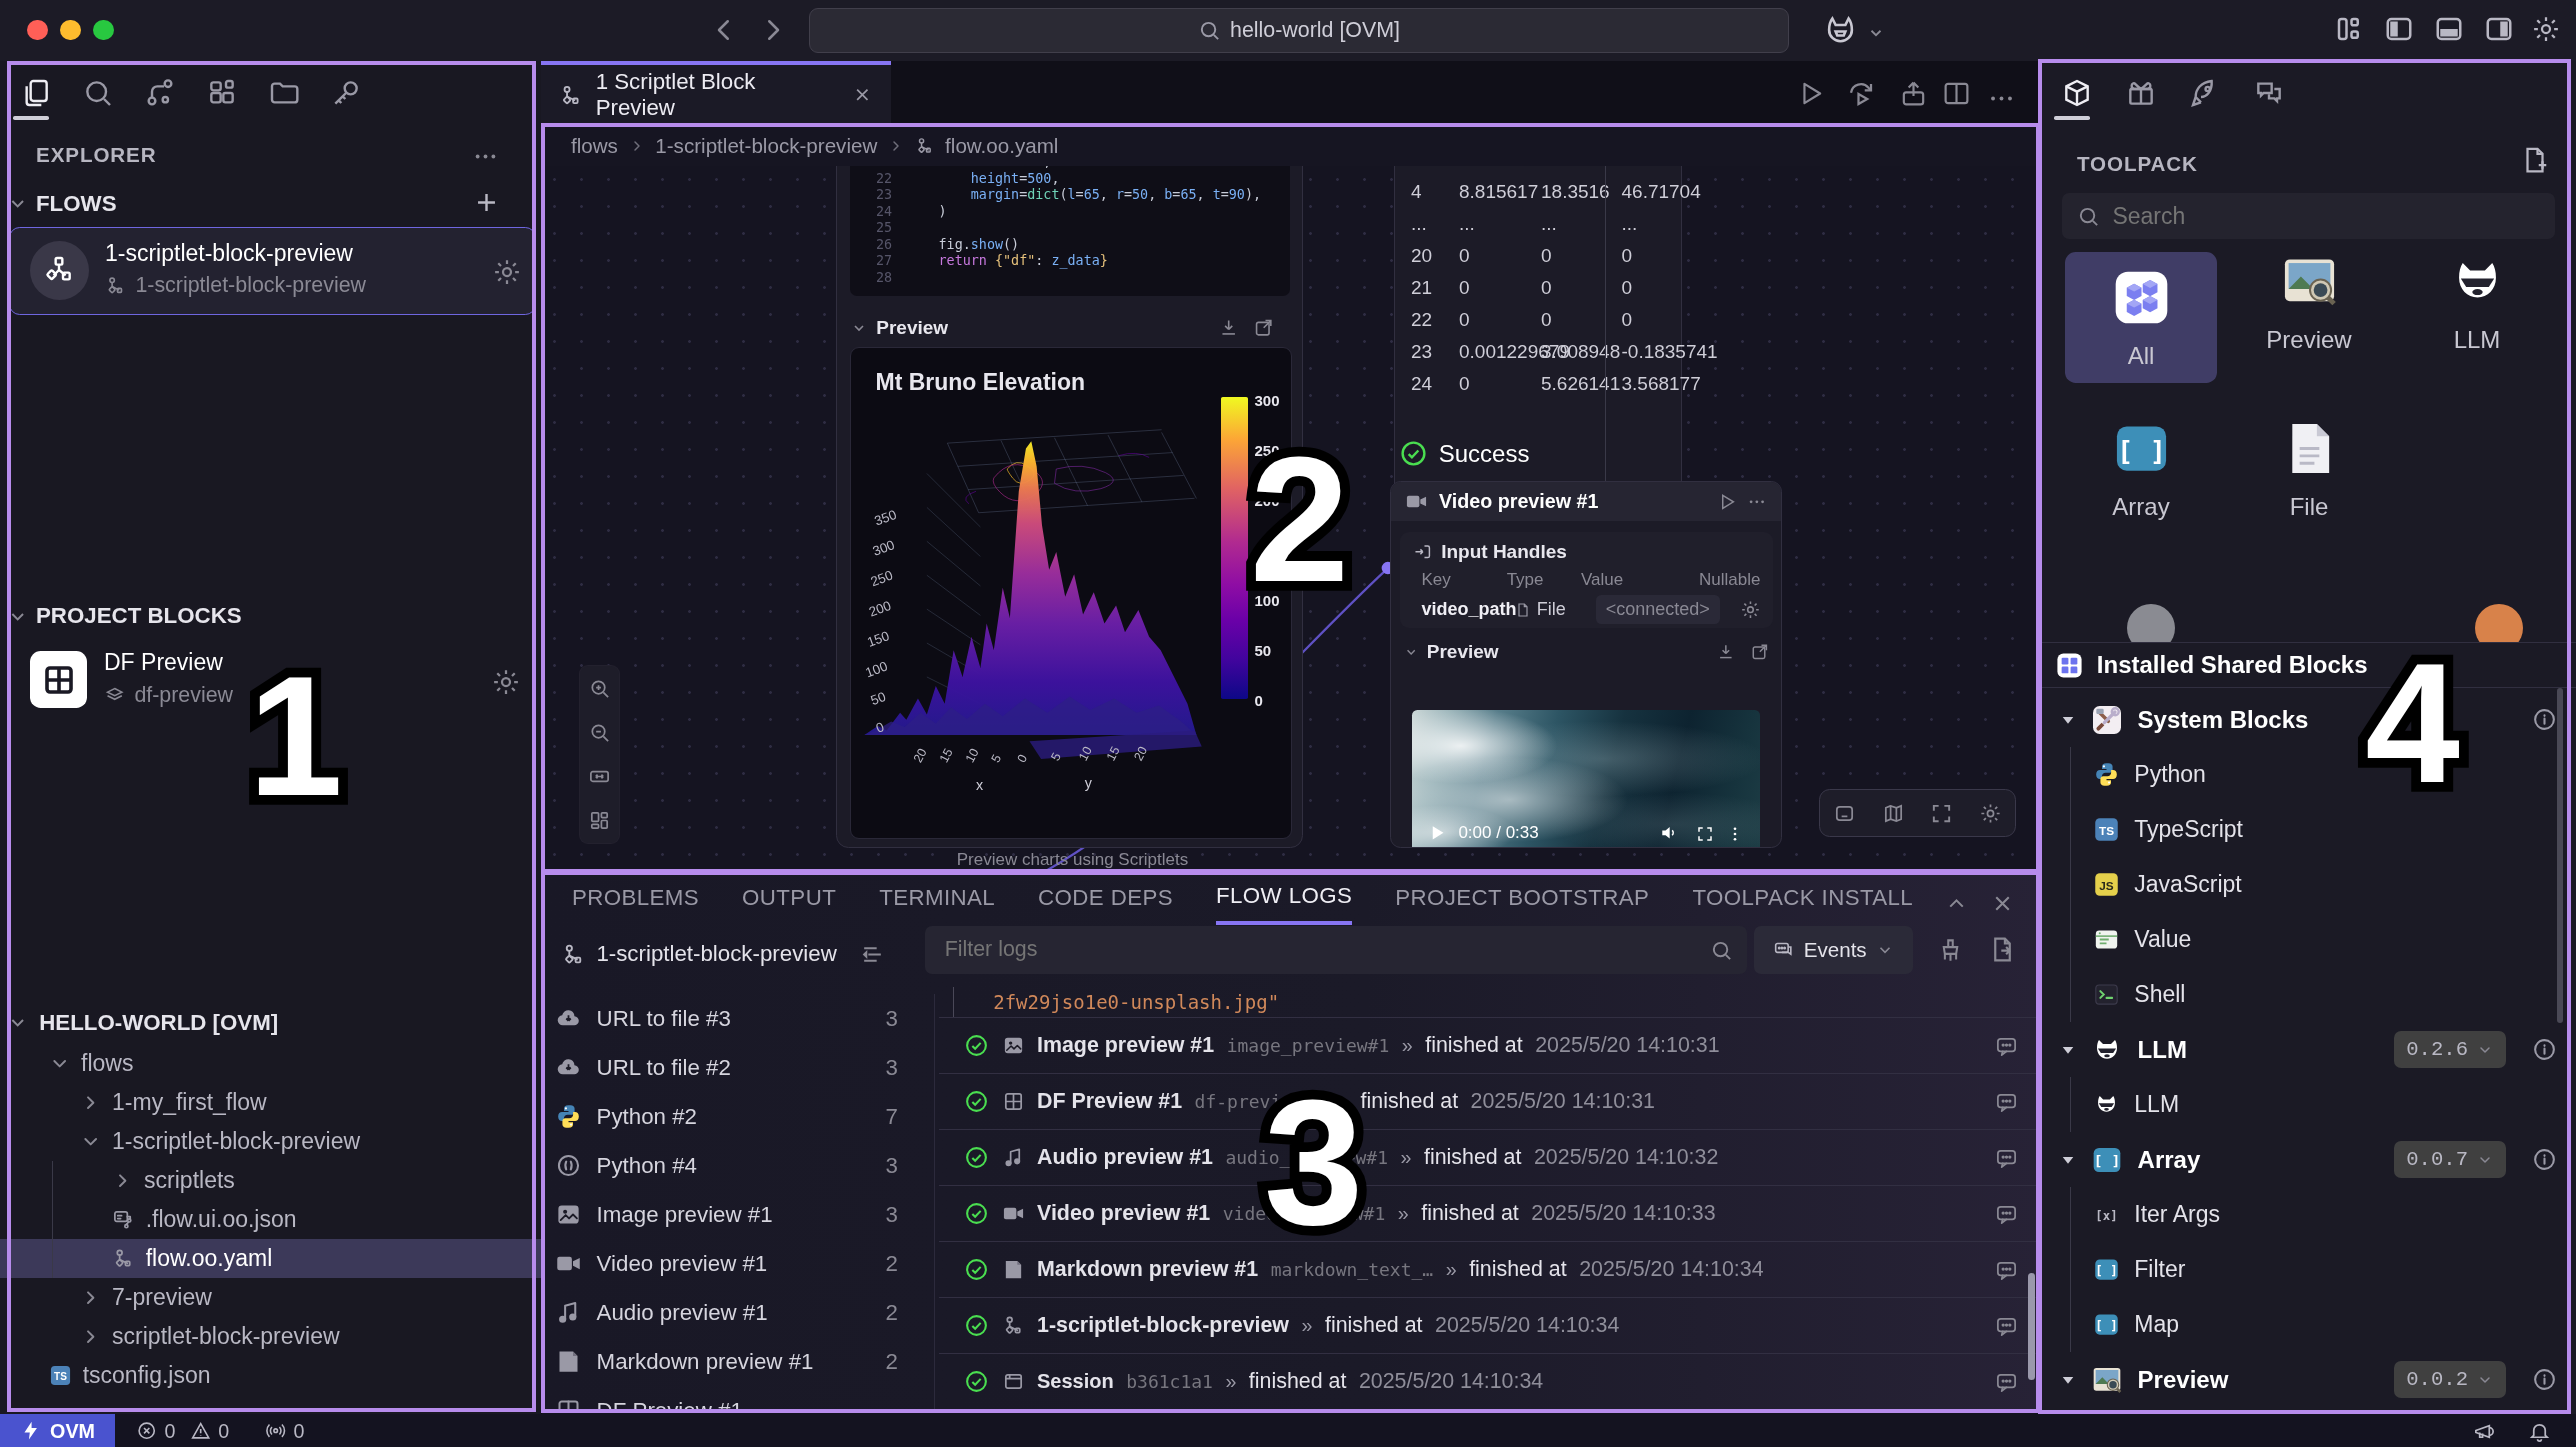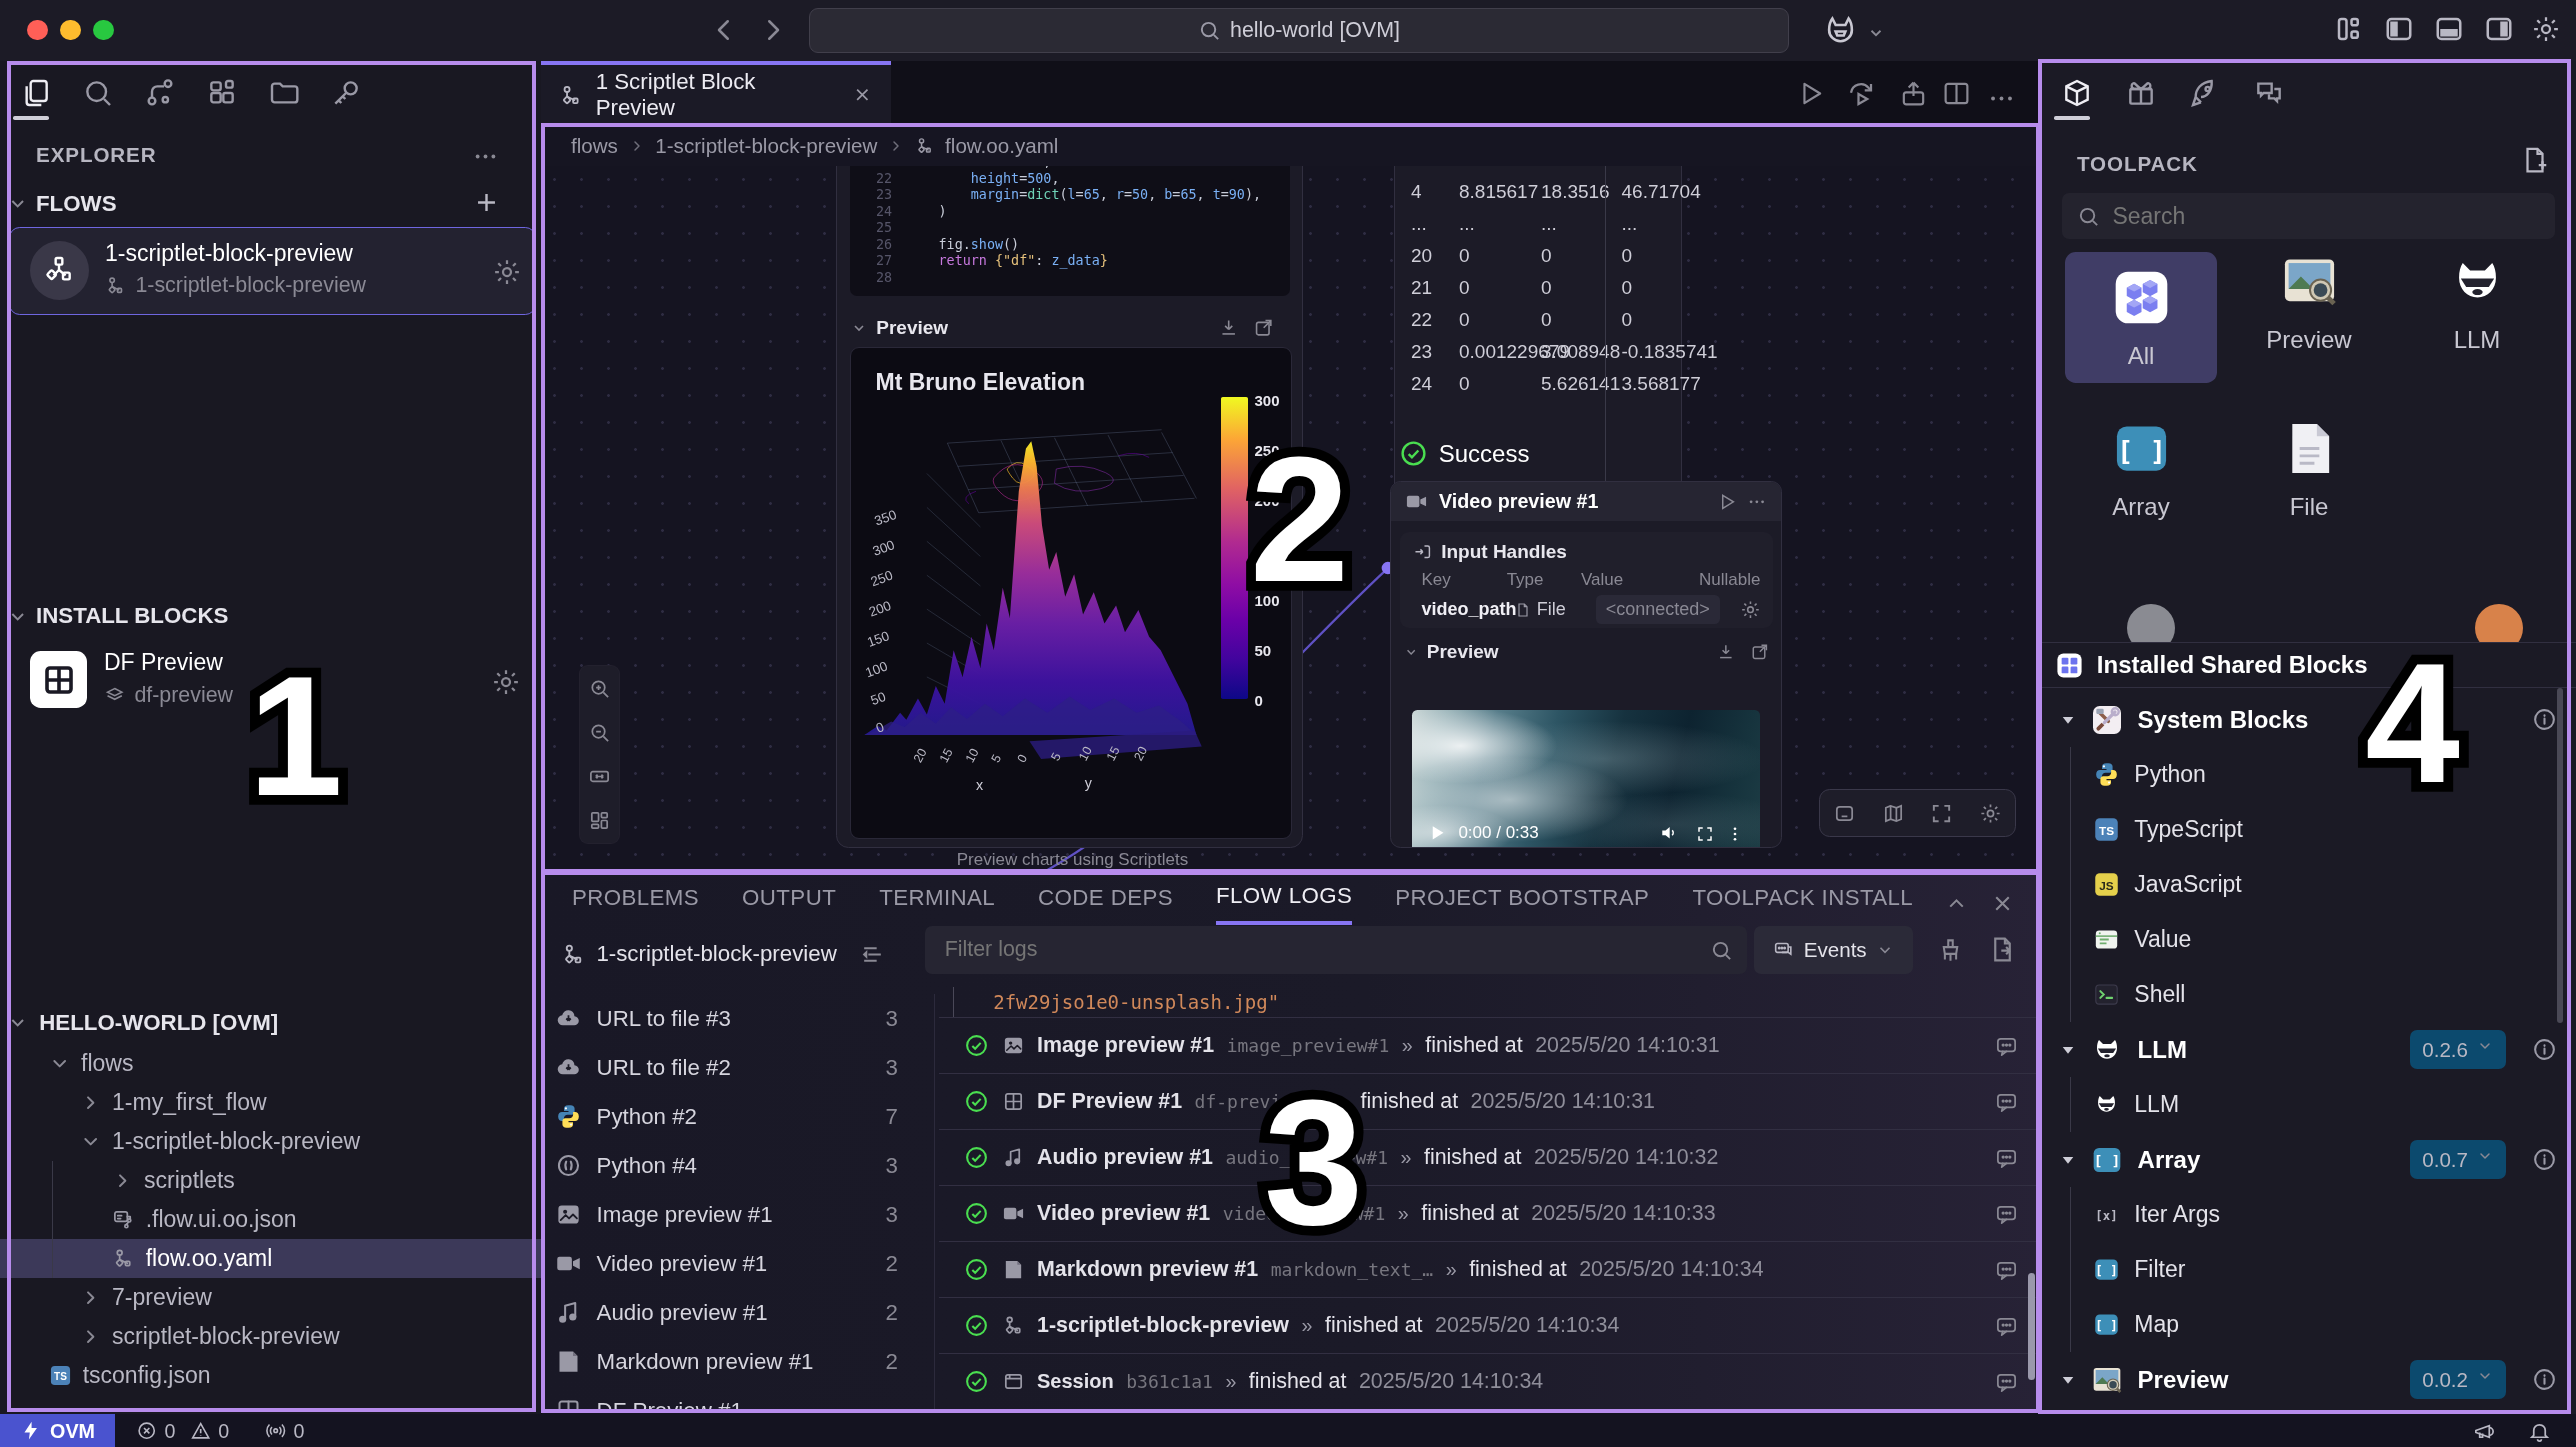--- a/index.html
+++ b/index.html
@@ -54,21 +54,21 @@
   .ptab{color:#9a99a6;font-size:22.3px;letter-spacing:0.4px;cursor:pointer;padding-bottom:12.5px;}
   .ptab.active{color:#efeef4;border-bottom:4.5px solid #8775f3;}
   .llrow{height:49px;display:flex;align-items:center;gap:14.3px;color:#d6d5de;font-size:22.3px;padding-left:14.3px;}
   .logrow{height:55px;display:flex;align-items:center;gap:12.5px;border-top:0.9px solid #322f42;color:#e4e3ea;}
   .mono{font-family:"DejaVu Sans Mono",monospace;}
   
   #rsb{left:2040px;top:61px;width:536px;height:1353px;background:#1b1a25;border-left:0.9px solid #0c0b12;overflow:hidden;}
   .tile{width:139px;display:flex;flex-direction:column;align-items:center;gap:12.5px;color:#c9c8d2;font-size:24px;}
   .g-ic{width:59px;height:59px;}
   .grp{display:flex;align-items:center;gap:14.3px;height:55px;}
-  .pill{background:#0c4a6e;border-radius:7.1px;color:#b9b8c4;font-size:20.6px;padding:7.1px 12.5px;display:flex;gap:9px;}
+  .pill{background:#404040;border-radius:7.1px;color:#b9b8c4;font-size:20.6px;padding:7.1px 12.5px;display:flex;align-items:center;gap:9px;font-family:Liberation Mono, monospace;}
   
   #statusbar{left:0;top:1414px;width:2576px;height:34px;background:#141320;display:flex;align-items:center;color:#b9b8c4;font-size:19.7px;}
   
   .ann{position:absolute;border:4.5px solid #b78cec;pointer-events:none;box-sizing:border-box;}
   .annum{position:absolute;pointer-events:none;}
   input{outline:none;}
 </style>
 </head>
 <body>
 
@@ -230,21 +230,21 @@
           <circle cx="12" cy="12" r="3.2"></circle>
           <path d="M12 2.5v3M12 18.5v3M2.5 12h3M18.5 12h3M5 5l2.2 2.2M16.8 16.8L19 19M19 5l-2.2 2.2M7.2 16.8L5 19"></path>
         </svg>
       </span>
   </div>
   <span class="ic chev abs" style="left:7.1px;top:545px">
       <svg viewBox="0 0 24 24" fill="none" stroke="currentColor" stroke-width="2.2">
         <path d="M6 9l6 6 6-6"></path>
       </svg>
     </span>
-  <div class="abs" style="left:36px;top:542px;font-weight:bold;color:#e6e5ec;font-size:22.3px">INSTALL BLOCKS</div>
+  <div class="abs" style="left:36px;top:542px;font-weight:bold;color:#e6e5ec;font-size:22.3px">PROJECT BLOCKS</div>
   <div class="abs" style="left:9px;top:581px;width:525px;height:82px">
     <div class="abs" style="left:21.4px;top:9px;width:57px;height:57px;border-radius:10.7px;background:#fff;display:flex;align-items:center;justify-content:center">
       <span class="ic" style="width:36px;height:36px;color:#1a1924">
           <svg viewBox="0 0 24 24" fill="none" stroke="currentColor" stroke-width="2.4">
             <rect x="4" y="4" width="16" height="16" rx="2"></rect>
             <path d="M4 12h16M12 4v16"></path>
           </svg>
         </span>
     </div>
     <div class="abs" style="left:95px;top:7.1px;color:#fff;font-size:23px">DF Preview</div>

